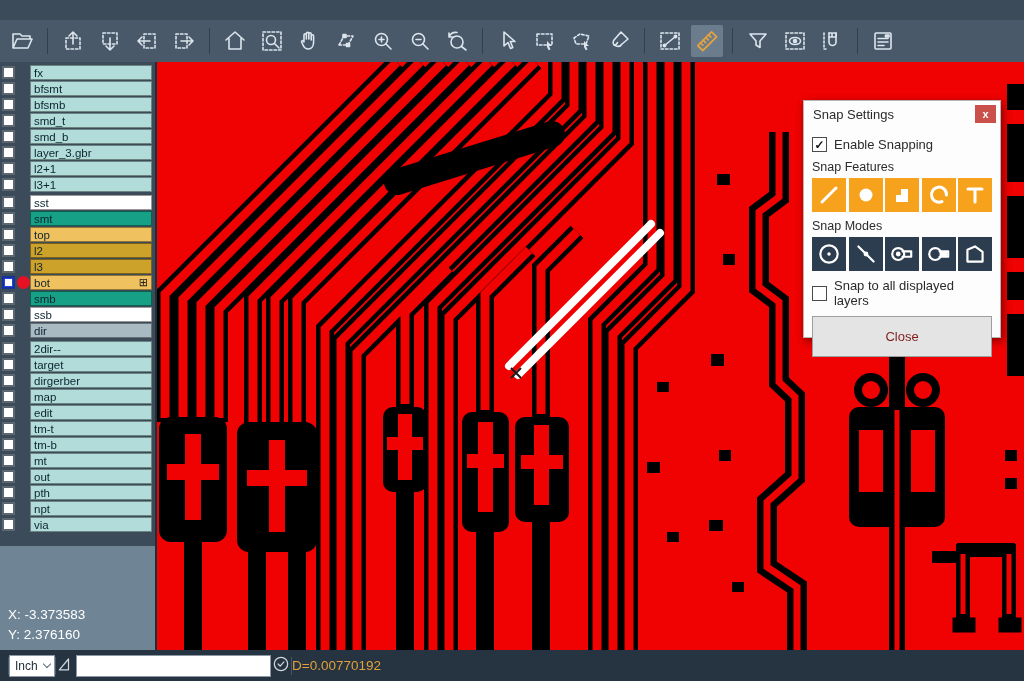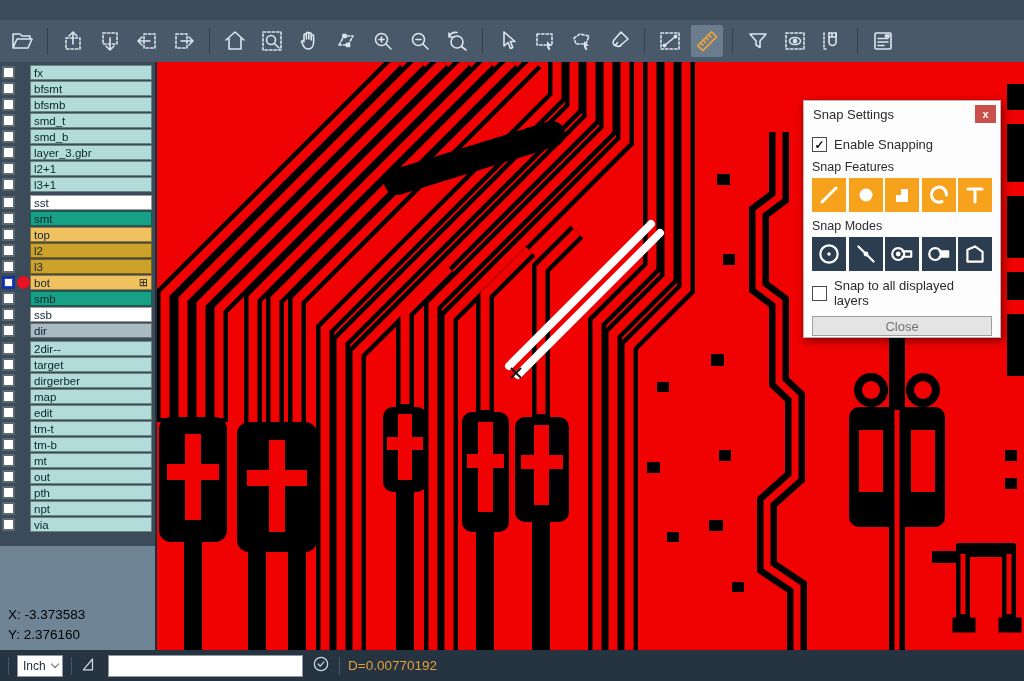--- a/index.html
+++ b/index.html
@@ -36,21 +36,21 @@
   .lrow { position:relative; display:flex; align-items:center; height:15px; margin-bottom:1px; }
   .cb { position:absolute; left:2px; width:13px; height:13px; background:#fff; border:2px solid #5c6770; }
   .cb.on { background:#2446e0; border-color:#16309c; }
   .cb.on::after { content:""; position:absolute; left:1px; top:1px; right:1px; bottom:1px; background:#fff; }
   .dot { position:absolute; left:17px; width:13px; height:13px; border-radius:50%; background:#e81123; z-index:2; }
   .llabel { position:absolute; left:30px; right:3px; top:0; bottom:0; display:flex; align-items:center;
             border:1px solid rgba(0,0,0,.4); font-size:11.5px; color:#0c2430; padding:0 3px; }
   .lname { flex:1; white-space:nowrap; overflow:hidden; }
   .lgrid { font-size:11px; color:#222; }
   .coords { position:absolute; left:0; right:0; top:484px; bottom:0; background:#6f8596; }
-  .coords div { position:absolute; left:8px; color:#000000; font-size:13.5px; }
+  .coords div { position:absolute; left:8px; color:#ffffff; font-size:13.5px; }
   .cx { bottom:28px; } .cy { bottom:8px; }
 
   
   .canvas-wrap { position:absolute; left:157px; top:62px; width:867px; height:588px; background:#ef0201; }
 
   
   .dialog { position:absolute; left:803px; top:100px; width:198px; height:238px; background:#fdfdfd;
             border:1px solid #b5b5b5; box-shadow:2px 3px 8px rgba(0,0,0,.45); font-size:13px; color:#2b2b2b; }
   .dlg-title { display:flex; align-items:center; height:26px; padding:0 4px 0 9px; }
   .dlg-title span { flex:1; font-size:13px; }
@@ -60,26 +60,26 @@
   .chk-row { display:flex; align-items:center; gap:7px; margin:4px 0 8px 0; }
   .chk { width:15px; height:15px; background:#fff; border:1.5px solid #4a4a4a; display:flex; align-items:center;
          justify-content:center; font-size:12px; color:#111; }
   .chk.checked::after { content:"\2713"; font-weight:bold; }
   .sec-label { font-size:12.5px; margin:2px 0 4px 0; }
   .btn-row { display:flex; gap:2.5px; margin-bottom:7px; }
   .sq { width:34px; height:34px; display:flex; align-items:center; justify-content:center; }
   .sq.feat { background:#f6a21c; }
   .sq.mode { background:#2c3d4f; }
   .sq svg { stroke:#fff; fill:none; stroke-width:2; stroke-linecap:round; stroke-linejoin:round; }
-  .dlg-close-btn { margin:2px 0 0 0; width:100%; height:20px; background:#e4e4e4; border:1px solid #9e9e9e;
-                   font-size:13px; color:#737373; display:flex; align-items:center; justify-content:center; }
+  .dlg-close-btn { margin:2px 0 0 0; width:100%; height:41px; background:#e4e4e4; border:1px solid #9e9e9e;
+                   font-size:13px; color:#7f1d1d; display:flex; align-items:center; justify-content:center; }
 
   
   .statusbar { position:absolute; left:0; top:650px; width:1024px; height:31px; background:#263340;
-               display:flex; align-items:center; gap:8px; padding-left:8px; }
+               display:flex; align-items:center; padding-left:8px; }
   .ssep { width:1px; height:18px; background:#46566a; }
   .unit-combo { width:46px; height:22px; background:#fff; border:1px solid #8b98a3; display:flex;
                 align-items:center; font-size:12px; color:#1c2a33; padding-left:5px; justify-content:space-between; }
   .unit-combo .chev { width:15px; height:20px; display:flex; align-items:center; justify-content:center; }
   .sb-icon svg { stroke:#cfd8e0; fill:none; stroke-width:1.5; stroke-linecap:round; stroke-linejoin:round; }
   .sb-input { width:195px; height:22px; background:#fff; border:1px solid #8b98a3; font-size:12px; padding:0 4px;
               font-family:"Liberation Sans", sans-serif; }
   .dist { color:#e2a13a; font-size:13.5px; }
 </style>
 </head>

